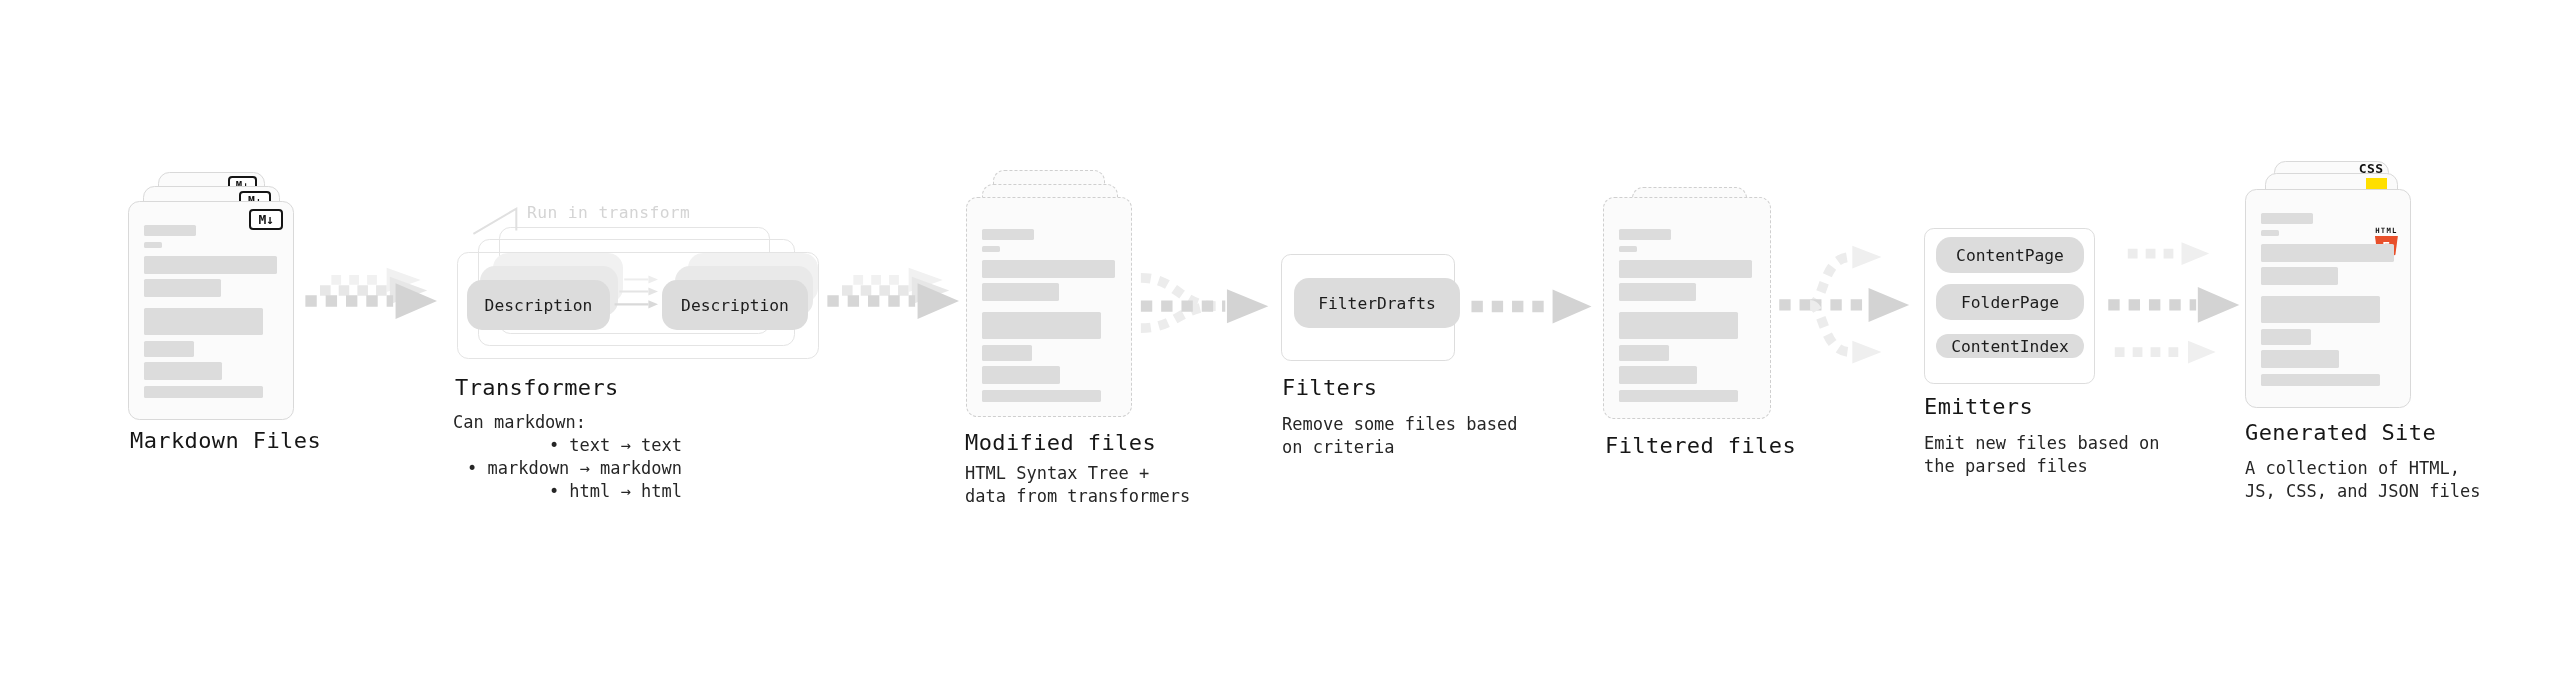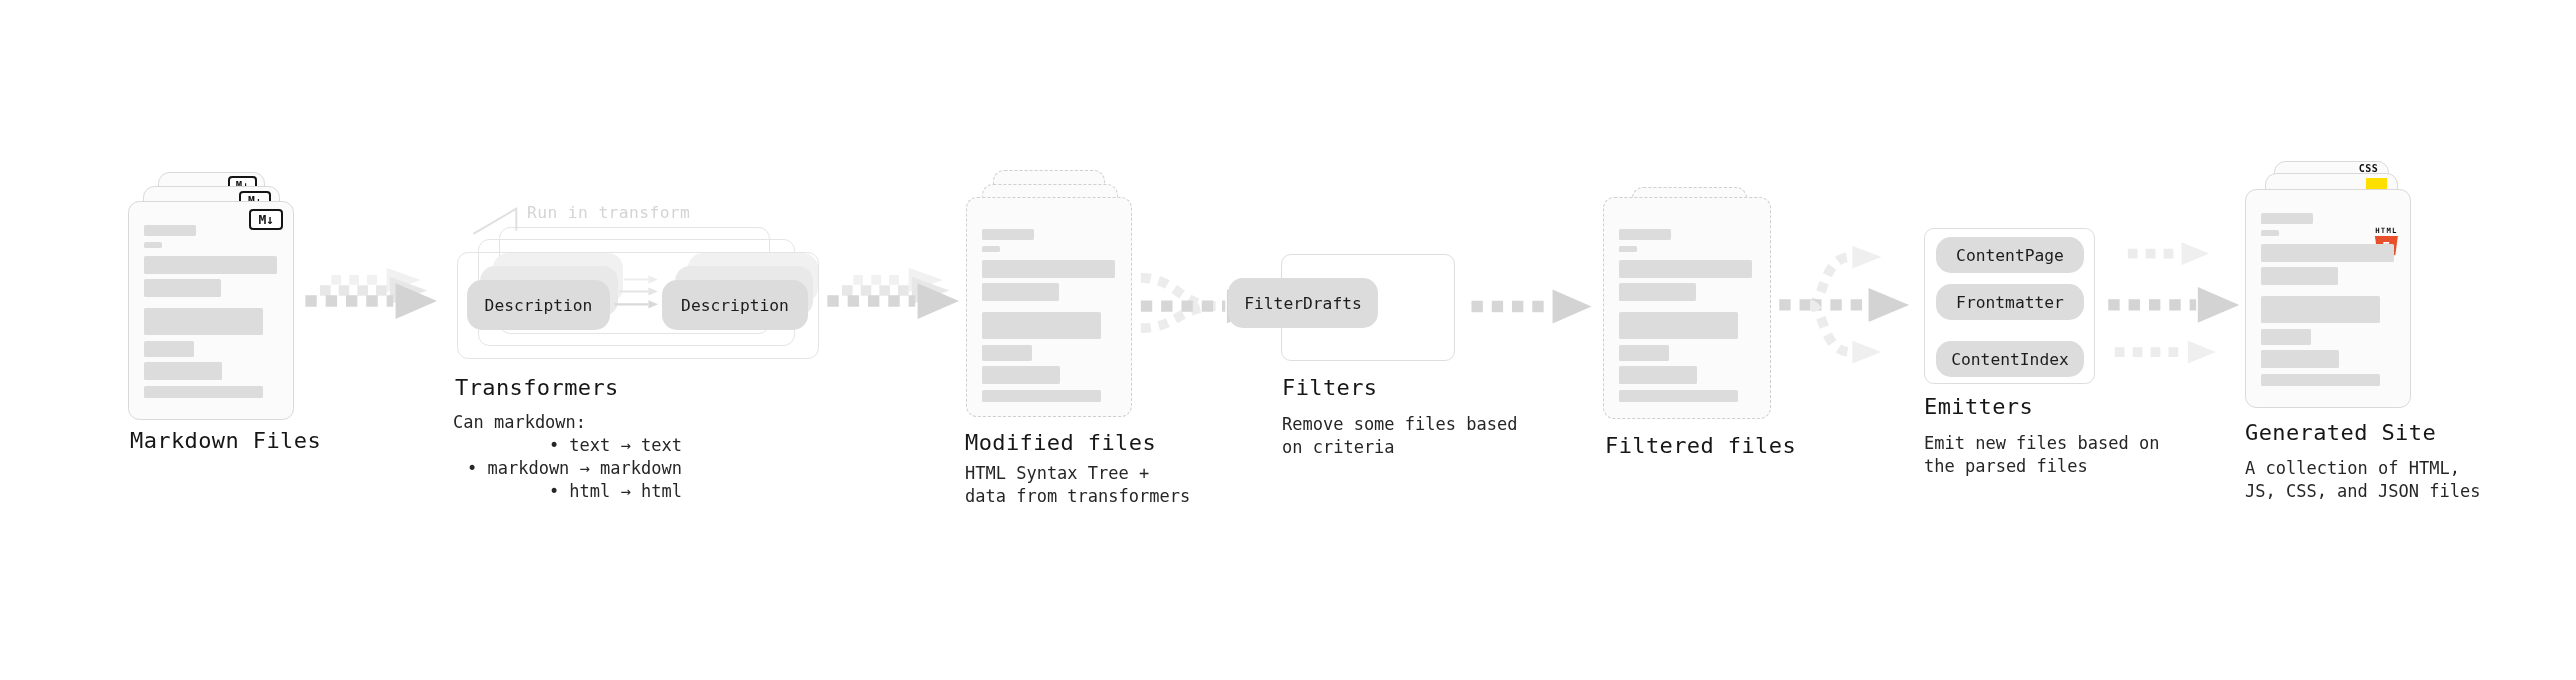--- a/index.html
+++ b/index.html
@@ -25,21 +25,21 @@
 
   .mdbadge { position:absolute; background:#fff; border:2.4px solid #151515; border-radius:4.1px; color:#151515;
              font-weight:bold; display:flex; align-items:center; justify-content:center; }
 
   .annot { position:absolute; font-size:16.3px; color:#d4d4d4; letter-spacing:0.4px; white-space:nowrap; }
 
   svg.arr { position:absolute; overflow:visible; }
 
   
   .cssbadge { position:absolute; right:9.8px; top:3.3px; width:19.5px; text-align:center; }
-  .cssbadge .t { font-size:10px; font-weight:bold; color:#111; line-height:7.3px; letter-spacing:0.4px; }
+  .cssbadge .t { font-size:13px; font-weight:bold; color:#111; line-height:7.3px; letter-spacing:0.4px; }
   .cssbadge .u { height:3.3px; background:#2b66f6; margin-top:0.8px; border-radius:0.8px; }
   .jsbadge  { position:absolute; right:9.8px; top:4.1px; width:21px; height:10.6px; background:#ffdf00; }
   .html5 { position:absolute; right:8.1px; top:4.9px; width:31px; text-align:center; }
   .html5 .t { font-size:7.3px; font-weight:bold; letter-spacing:1.2px; color:#111; line-height:8.1px;margin-top:32px; }
   .html5 .shield { width:23px; height:23px; margin:0.8px auto 0; background:#e8502b; color:#fff;
                    font-size:14.6px; font-weight:bold; line-height:22px;
                    clip-path:polygon(0 0,100% 0,89% 82%,50% 100%,11% 82%); }
 </style>
 </head>
 <body>
@@ -161,21 +161,21 @@
 
   <svg class="arr" style="left:1136px;top:268px" width="138" height="78" viewBox="0 0 170 96">
     <path d="M6 12 C 50 12, 55 47, 98 47" fill="none" stroke="#ececec" stroke-width="12" stroke-dasharray="12 10"></path>
     <path d="M6 74 C 50 74, 55 47, 98 47" fill="none" stroke="#ececec" stroke-width="12" stroke-dasharray="12 10"></path>
     <line x1="6" y1="47" x2="110" y2="47" stroke="#d6d6d6" stroke-width="14" stroke-dasharray="14 11"></line>
     <path d="M112 26 L163 47 L112 68 Z" fill="#d3d3d3"></path>
   </svg>
 
   <div>
     <div class="wbox" style="left:1281px;top:254px;width:174px;height:107px"></div>
-    <div class="pill" style="left:1228px;top:278px;width:150px;height:50px">FilterDrafts</div>
+    <div class="pill" style="left:1294px;top:278px;width:166px;height:50px">FilterDrafts</div>
     <div class="h-label" style="left:1282px;top:375px">Filters</div>
     <div class="sub" style="left:1282px;top:413px">
       <div>Remove some files based</div>
       <div>on criteria</div>
     </div>
   </div>
 
   <svg class="arr" style="left:1468px;top:270px" width="127" height="73" viewBox="0 0 156 90">
     <line x1="4" y1="45" x2="102" y2="45" stroke="#d6d6d6" stroke-width="14" stroke-dasharray="14 11"></line>
     <path d="M104 24 L152 45 L104 66 Z" fill="#d3d3d3"></path>
@@ -202,22 +202,22 @@
     <path d="M94 2 L130 16 L94 30 Z" fill="#efefef"></path>
     <line x1="42" y1="75" x2="112" y2="75" stroke="#d6d6d6" stroke-width="14" stroke-dasharray="14 11"></line>
     <path d="M114 54 L164 75 L114 96 Z" fill="#d3d3d3"></path>
     <path d="M42 75 C 60 75, 56 133, 92 133" fill="none" stroke="#ececec" stroke-width="12" stroke-dasharray="12 10"></path>
     <path d="M94 119 L130 133 L94 147 Z" fill="#efefef"></path>
   </svg>
 
   <div>
     <div class="wbox" style="left:1924px;top:228px;width:171px;height:156px"></div>
     <div class="pill" style="left:1936px;top:237px;width:148px;height:36px">ContentPage</div>
-    <div class="pill" style="left:1936px;top:284px;width:148px;height:36px">Frontmatter</div>
-    <div class="pill" style="left:1936px;top:341px;width:148px;height:36px">ContentIndex</div>
+    <div class="pill" style="left:1936px;top:284px;width:148px;height:36px">FolderPage</div>
+    <div class="pill" style="left:1936px;top:334px;width:148px;height:24px">ContentIndex</div>
     <div class="h-label" style="left:1924px;top:394px">Emitters</div>
     <div class="sub" style="left:1924px;top:432px">
       <div>Emit new files based on</div>
       <div>the parsed files</div>
     </div>
   </div>
 
   <svg class="arr" style="left:2105px;top:234px" width="140" height="132" viewBox="0 0 172 162">
     <line x1="28" y1="24" x2="92" y2="24" stroke="#ececec" stroke-width="12" stroke-dasharray="12 10"></line>
     <path d="M94 10 L128 24 L94 38 Z" fill="#efefef"></path>

